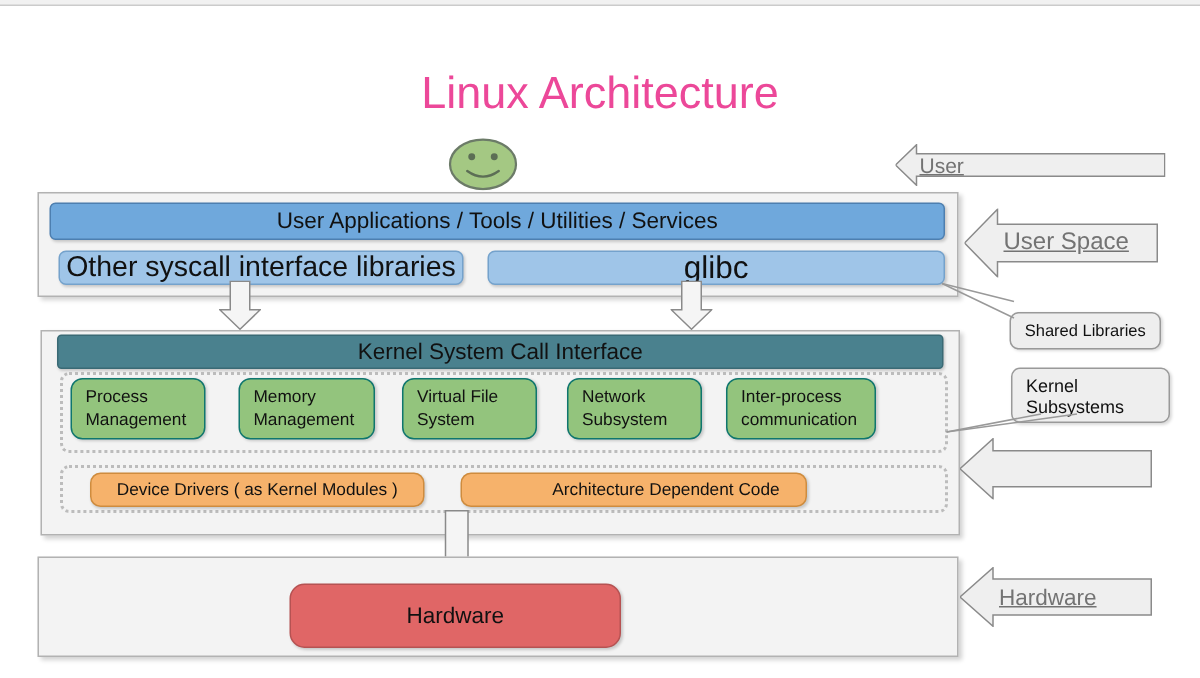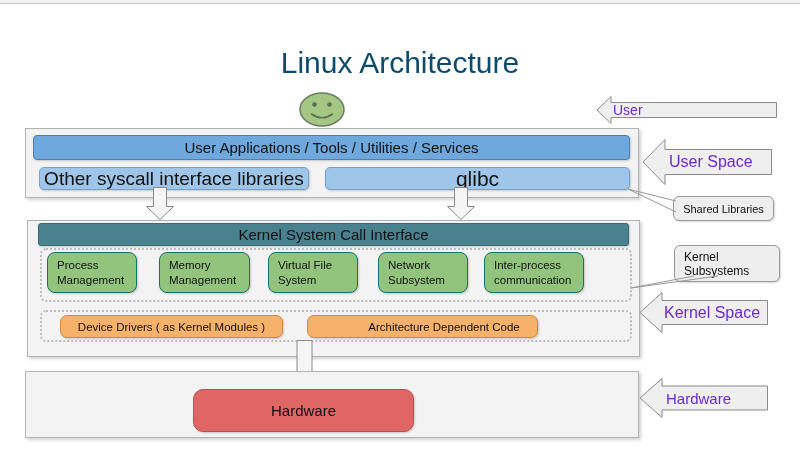--- a/index.html
+++ b/index.html
@@ -2,45 +2,45 @@
 <html><head>
 <meta charset="utf-8">
 <style>
   html,body{margin:0;padding:0;}
   body{
     width:800px;height:452px;position:relative;background:#ffffff;overflow:hidden;
     font-family:"Liberation Sans","DejaVu Sans",sans-serif;color:#111;
   }
   .abs{position:absolute;}
   #top-strip{left:0;top:0;width:800px;height:3px;background:#f1f1f1;border-bottom:1px solid #cbcbcb;}
-  #title{left:0;top:46px;width:800px;text-align:center;font-size:30px;font-weight:400;color:#0c4a6e;}
+  #title{left:0;top:46px;width:800px;text-align:center;font-size:30px;font-weight:400;color:#ec4899;}
   .container{background:#f3f3f3;border:1px solid #b2b2b2;box-shadow:2px 2px 3px rgba(0,0,0,0.18);}
   #user-space-container{left:25px;top:128px;width:612px;height:68px;}
   #kernel-space-container{left:27px;top:220px;width:611px;height:135px;}
   #hardware-container{left:25px;top:371px;width:612px;height:65px;}
   .cbox{display:flex;align-items:center;justify-content:center;box-shadow:1px 1px 2px rgba(0,0,0,0.18);}
   #apps-bar{left:33px;top:135px;width:595px;height:23px;background:#6fa8dc;border:1px solid #4d7fb0;border-radius:4px;font-size:15px;}
   #other-syscall-box{left:39px;top:167px;width:268px;height:21px;background:#9fc5e8;border:1px solid #74a2cc;border-radius:5px;font-size:19px;}
   #glibc-box{left:325px;top:167px;width:303px;height:21px;background:#9fc5e8;border:1px solid #74a2cc;border-radius:5px;font-size:21px;}
   #kernel-syscall-bar{left:38px;top:223px;width:589px;height:21px;background:#4a818e;border:1px solid #3a6a75;border-radius:3px;font-size:15px;}
   .dotted{border:2px dotted #bcbcbc;border-radius:6px;}
   #kernel-subsystems-group{left:40px;top:248px;width:588px;height:50px;}
   #driver-modules-group{left:40px;top:310px;width:588px;height:28px;}
   .green-box{top:252px;height:41px;background:#93c47d;border:1px solid #0f766e;border-radius:8px;
     display:flex;align-items:center;padding-left:9px;box-sizing:border-box;
     font-size:11.5px;line-height:14.5px;box-shadow:1px 1px 2px rgba(0,0,0,0.18);}
   .orange-box{top:315px;height:21px;background:#f6b26b;border:1px solid #cf8c3e;border-radius:7px;
     display:flex;align-items:center;justify-content:center;font-size:11.5px;box-shadow:1px 1px 2px rgba(0,0,0,0.18);}
   #hardware-box{left:193px;top:389px;width:219px;height:41px;background:#e06666;border:1px solid #b65252;border-radius:10px;font-size:15px;}
   .callout{background:#eeeeee;border:1px solid #999;border-radius:6px;box-shadow:1px 1px 2px rgba(0,0,0,0.15);}
-  #shared-libraries-callout{left:673px;top:196px;width:99px;height:23px;display:flex;align-items:center;justify-content:center;font-size:11px;}
+  #shared-libraries-callout{left:673px;top:208px;width:99px;height:23px;display:flex;align-items:center;justify-content:center;font-size:11px;}
   #kernel-subsystems-callout{left:674px;top:245px;width:106px;height:37px;display:flex;align-items:center;padding-left:9px;box-sizing:border-box;font-size:12px;line-height:14px;}
   .big-arrow{pointer-events:none;}
   .big-arrow svg{display:block;}
-  .arrow-label{position:absolute;top:0;height:100%;display:flex;align-items:center;color:#6d28d9;white-space:nowrap;}
+  .arrow-label{position:absolute;top:0;height:100%;display:flex;align-items:center;color:#737373;white-space:nowrap;text-decoration:underline;}
   #user-arrow{left:597px;top:96px;width:180px;height:28px;}
   #user-arrow .arrow-label{left:16px;font-size:14px;}
   #user-space-arrow{left:643px;top:139px;width:129px;height:46px;}
   #user-space-arrow .arrow-label{left:26px;font-size:16px;}
   #kernel-space-arrow{left:640px;top:292px;width:128px;height:41px;}
   #kernel-space-arrow .arrow-label{left:24px;font-size:16px;}
   #hardware-arrow{left:640px;top:378px;width:128px;height:40px;}
   #hardware-arrow .arrow-label{left:26px;font-size:15px;}
   .overlay{left:0;top:0;width:800px;height:452px;pointer-events:none;}
 </style>
@@ -105,21 +105,20 @@
 <div id="driver-modules-group" class="abs dotted"></div>
 <div class="abs orange-box" style="left:60px;width:221px;">Device Drivers ( as Kernel Modules )</div>
 <div class="abs orange-box" style="left:307px;width:186px;padding-left:43px;">Architecture Dependent Code</div>
 
 <div id="kernel-subsystems-callout" class="abs callout">Kernel Subsystems</div>
 
 <div id="kernel-space-arrow" class="abs big-arrow">
   <svg width="128" height="41" viewBox="0 0 128 41">
     <polygon points="0,20.5 22,0.5 22,8.5 127.5,8.5 127.5,32.5 22,32.5 22,40.5" fill="#efefef" stroke="#8a8a8a" stroke-width="1"></polygon>
   </svg>
-  <span class="arrow-label">Kernel Space</span>
 </div>
 
 <div class="abs" style="left:289px;top:340px;">
   <svg width="31" height="51" viewBox="0 0 31 51">
     <polygon points="8,0.5 23,0.5 23,35.5 30.5,35.5 15.5,49.5 0.5,35.5 8,35.5" fill="#f5f5f5" stroke="#8a8a8a" stroke-width="1"></polygon>
   </svg>
 </div>
 
 <div id="hardware-container" class="abs container"></div>
 <div id="hardware-box" class="abs cbox">Hardware</div>

